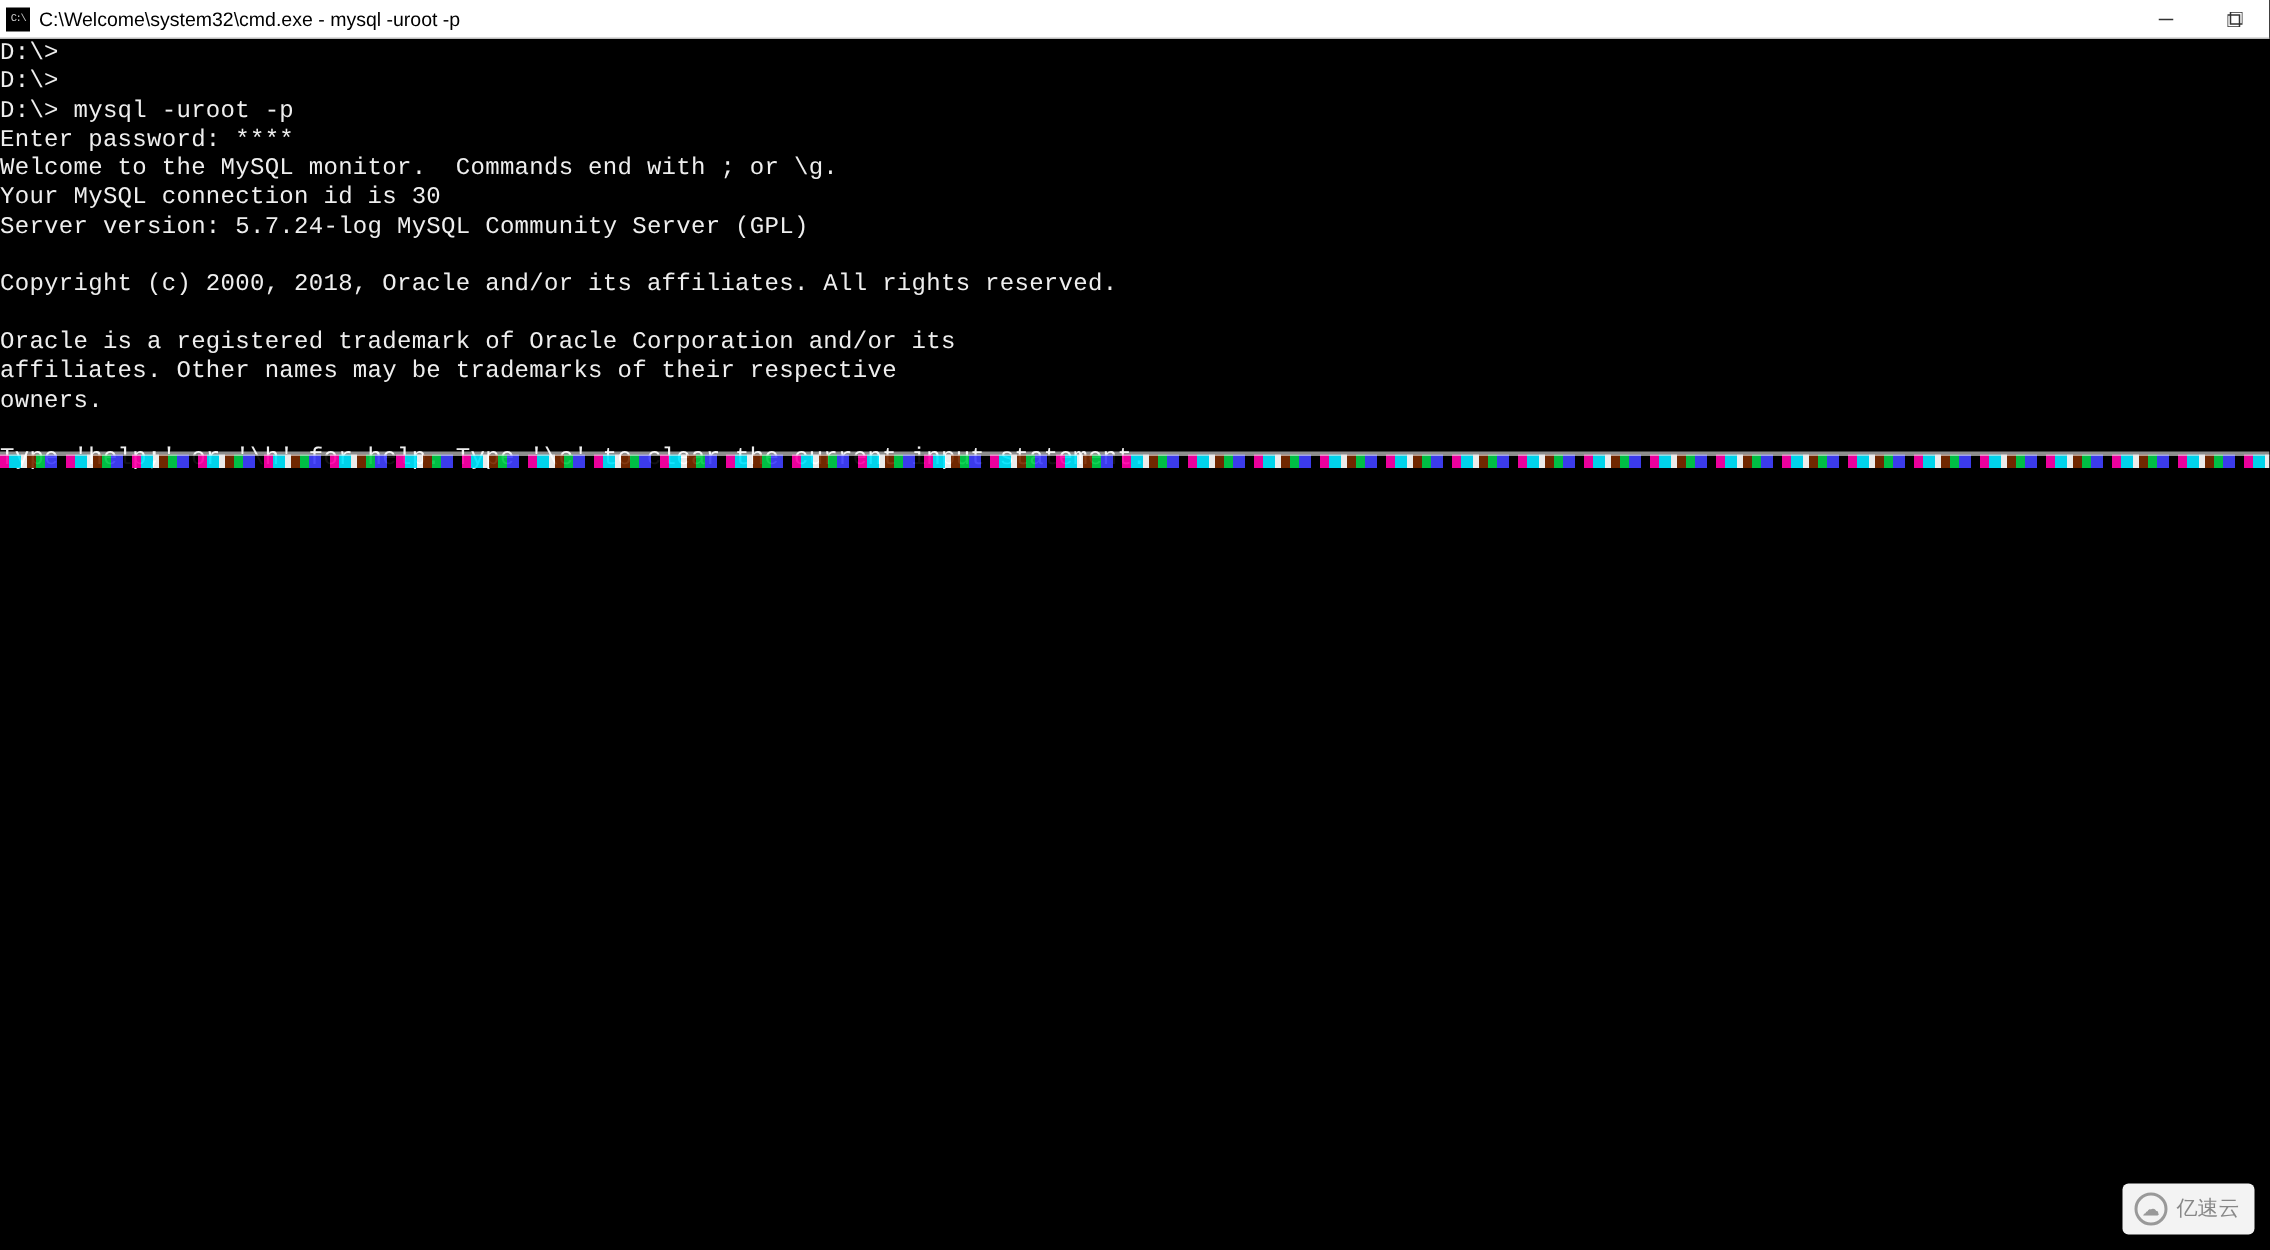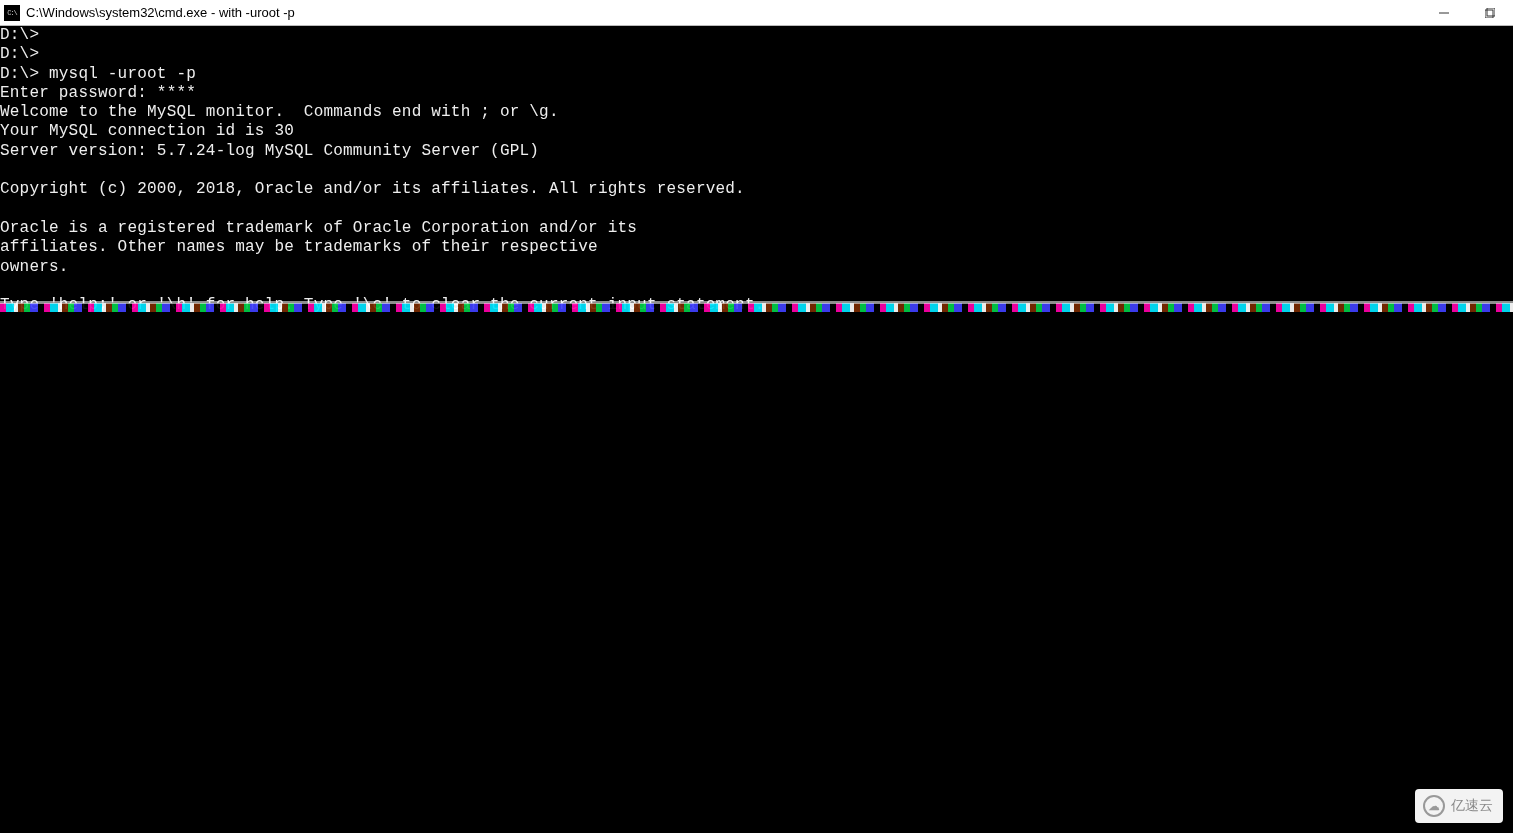--- a/index.html
+++ b/index.html
@@ -128,21 +128,21 @@
       font-weight: bold;
     }
   </style>
 </head>
 <body>
 
 <div class="title-bar">
   <div class="title-icon">
       <span>C:\</span>
     </div>
-  <div class="title-text">C:\Windows\system32\cmd.exe - with  -uroot -p</div>
+  <div class="title-text">C:\Welcome\system32\cmd.exe - mysql  -uroot -p</div>
   <div class="window-controls">
     <div class="win-btn">
       <svg viewBox="0 0 10 10">
           <line x1="0" y1="5" x2="10" y2="5" stroke="#333" stroke-width="1"></line>
         </svg>
     </div>
     <div class="win-btn">
       <svg viewBox="0 0 10 10">
         <rect x="0" y="2" width="8" height="8" fill="none" stroke="#333" stroke-width="1"></rect>
         <rect x="2" y="0" width="8" height="8" fill="none" stroke="#333" stroke-width="1"></rect>

